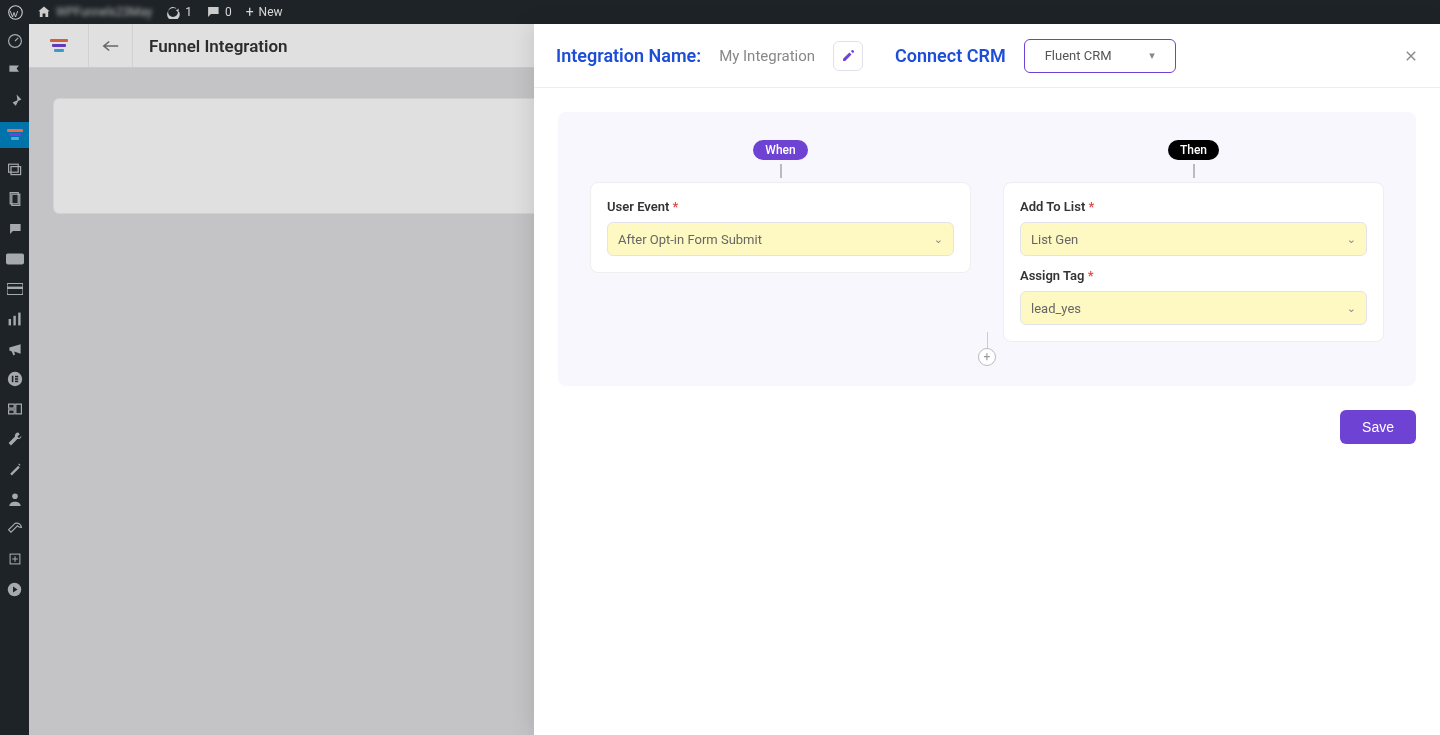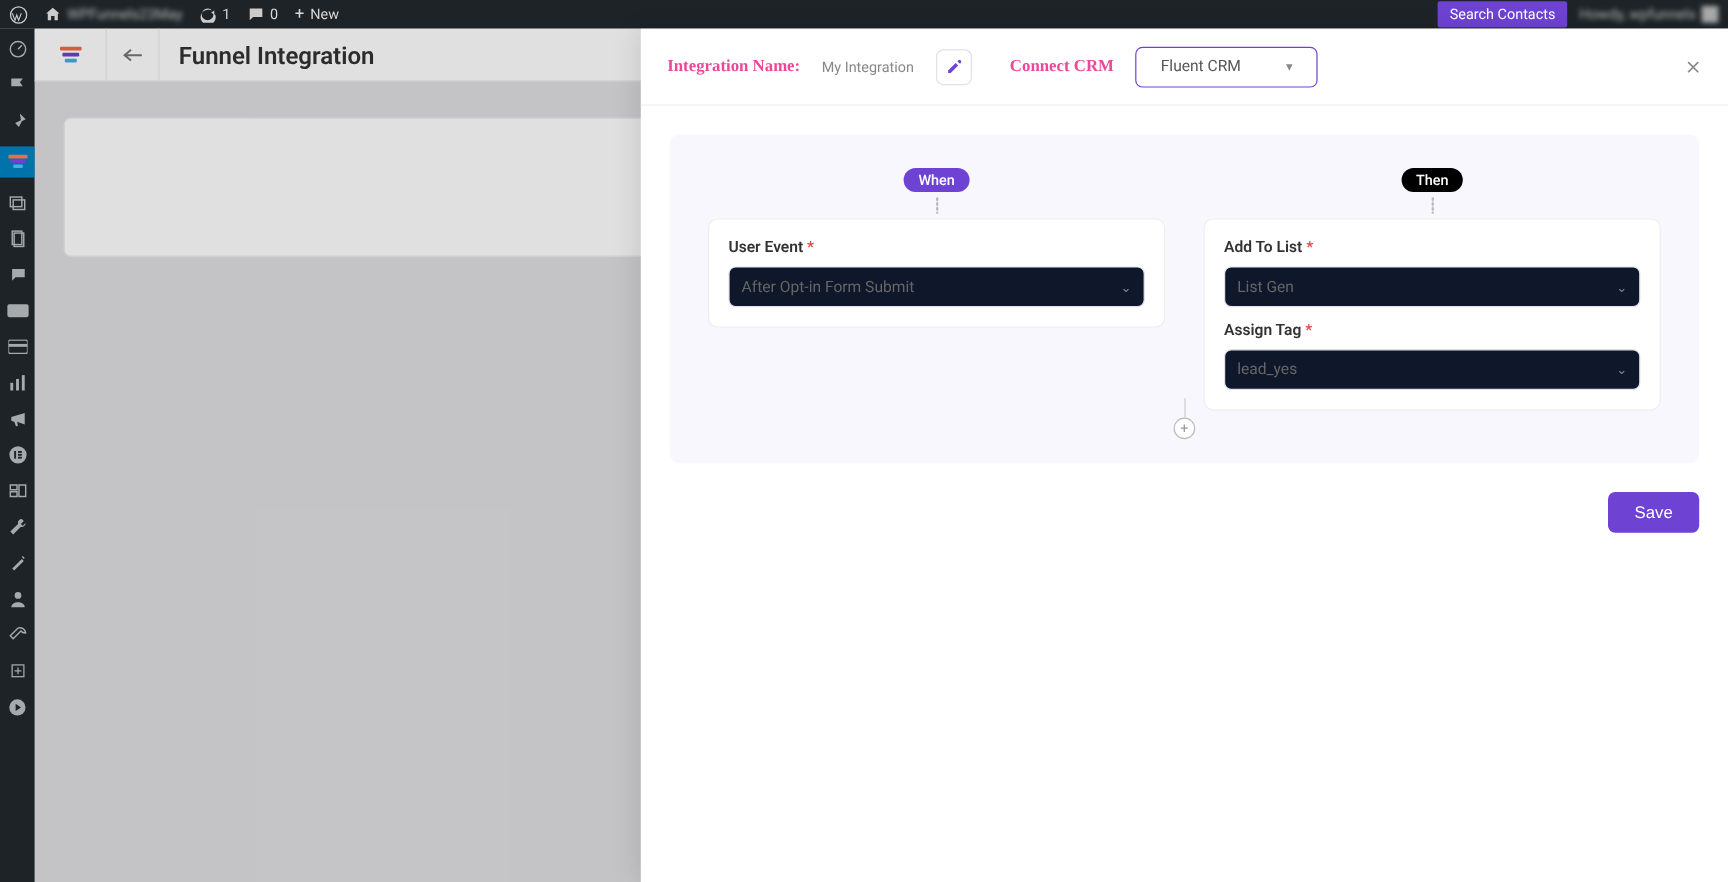--- a/index.html
+++ b/index.html
@@ -29,52 +29,52 @@
 
 
 .page-header { height: 44px; background: #fff; border-bottom: 1px solid #e6e6e6; display: flex; align-items: center; }
 .page-header .brand { width: 60px; display:flex; justify-content:center; border-right:1px solid #eee; height:100%; align-items:center;}
 .page-header .brand .funnel-icon { width:18px; height:14px; }
 .page-header .brand .funnel-icon span{display:block;height:3px;margin-bottom:2px;border-radius:1px;}
 .page-header .brand .funnel-icon span:nth-child(1){background:#ee6d46;width:18px;}
 .page-header .brand .funnel-icon span:nth-child(2){background:#6e42d3;width:14px;margin-left:2px;}
 .page-header .brand .funnel-icon span:nth-child(3){background:#46b0e0;width:10px;margin-left:4px;}
 .page-header .back { width:44px; display:flex; justify-content:center; border-right:1px solid #eee; height:100%; align-items:center; color:#666; font-size:16px; cursor:pointer;}
-.page-header .title { padding-left:16px; font-size:20px; font-weight:600; color:#333;}
+.page-header .title { padding-left:16px; font-size:17px; font-weight:600; color:#333;}
 
 
 .grey-box { margin: 30px 24px; background:#fff; border:1px solid #eee; border-radius:6px; height:116px; }
 
 
 .overlay-mask { position:absolute; inset:0; background:rgba(0,0,0,0.12); }
 
 
 .panel { position:absolute; top:0; right:0; bottom:0; width: 906px; background:#fff; box-shadow: -4px 0 20px rgba(0,0,0,0.1); display:flex; flex-direction:column; }
 .panel-header { height:64px; border-bottom:1px solid #eee; display:flex; align-items:center; padding: 0 22px; gap:18px; }
-.panel-header .label { font-size:14px; font-weight:600; color:#ec4899;font-family:Liberation Serif, serif; }
-.panel-header .name-val { color:#888; font-size:12px; }
+.panel-header .label { font-size:18px; font-weight:600; color:#1d4ed8; }
+.panel-header .name-val { color:#888; font-size:15px; }
 .edit-btn { width:30px; height:30px; border:1px solid #e1e1ec; border-radius:6px; display:flex; align-items:center; justify-content:center; color:#6e42d3; cursor:pointer; margin-right:14px;}
 .crm-select { width:152px; height:34px; border:1px solid #6e42d3; border-radius:6px; padding:0 20px; display:flex; align-items:center; justify-content:space-between; color:#555; cursor:pointer; font-size:13px;}
 .close-x { margin-left:auto; color:#888; cursor:pointer; font-size:16px;}
 
 
 .auto-body { padding: 24px; }
 .auto-card { background:#f8f7fd; border-radius:8px; padding: 28px 32px 44px; position:relative; }
 .cols { display:flex; gap:32px; }
 .col { flex:1; display:flex; flex-direction:column; align-items:center; }
 .pill { padding: 3px 12px; border-radius:10px; color:#fff; font-size:12px; font-weight:500; }
 .pill.when { background:#6e42d3; }
 .pill.then { background:#000000; }
 .dots { width:2px; height:14px; background-image: radial-gradient(#bbb 1px, transparent 1px); background-size: 2px 4px; margin:4px 0; }
 .field-card { background:#fff; border:1px solid #eee; border-radius:8px; padding:16px 16px; width:100%; }
 .field-row { display:flex; gap:12px;flex-direction:column; }
 .field-block { flex:1; }
 .field-label { font-size:13px; font-weight:600; color:#333; margin-bottom:8px; display:block;}
 .req { color:#e04646; }
-.select-box { height:34px; border:1px solid #e3e3ec; border-radius:6px; padding:0 10px; display:flex; align-items:center; justify-content:space-between; color:#666; font-size:13px; cursor:pointer; background:#0f172a;}
+.select-box { height:34px; border:1px solid #e3e3ec; border-radius:6px; padding:0 10px; display:flex; align-items:center; justify-content:space-between; color:#666; font-size:13px; cursor:pointer; background:#fef9c3;}
 .chev { color:#888; font-size:11px; }
 .vline { width:1px; height:16px; background:#ccc; margin:0 auto; }
 .add-circle { width:18px; height:18px; border:1px solid #bbb; border-radius:50%; display:flex; align-items:center; justify-content:center; color:#999; font-size:12px; margin:0 auto; cursor:pointer; background:#fff;}
 .add-wrap { position:absolute; left:50%; transform:translateX(-50%); bottom:20px; text-align:center;}
 
 
 .save-row { display:flex; justify-content:flex-end; padding: 0 24px; }
 .save-btn { background:#6e42d3; color:#fff; border:none; padding:9px 22px; border-radius:6px; font-size:14px; font-weight:500; cursor:pointer; }
 
 svg { display:block; }
@@ -104,27 +104,20 @@
     </span>
     <span class="item">
       <svg width="14" height="14" viewBox="0 0 20 20" fill="#ccc">
           <path d="M2 3h16v10H7l-4 4V3z"></path>
         </svg>
       <span>0</span>
     </span>
     <span class="item">
       <span style="font-size:14px;">+</span>
       <span>New</span>
-    </span>
-  </div>
-  <div class="adminbar-right">
-    <span class="search-contacts">Search Contacts</span>
-    <span class="item blurred">
-      <span>Howdy, wpfunnels</span>
-      <span class="avatar-sq"></span>
     </span>
   </div>
 </div>
 
 <div class="wp-sidebar">
   <div class="sicon">
       <svg width="16" height="16" viewBox="0 0 20 20" fill="#a7aaad">
         <circle cx="10" cy="10" r="8" fill="none" stroke="#a7aaad" stroke-width="1.5"></circle>
         <path d="M10 10l4-4" stroke="#a7aaad" stroke-width="1.5"></path>
       </svg>

